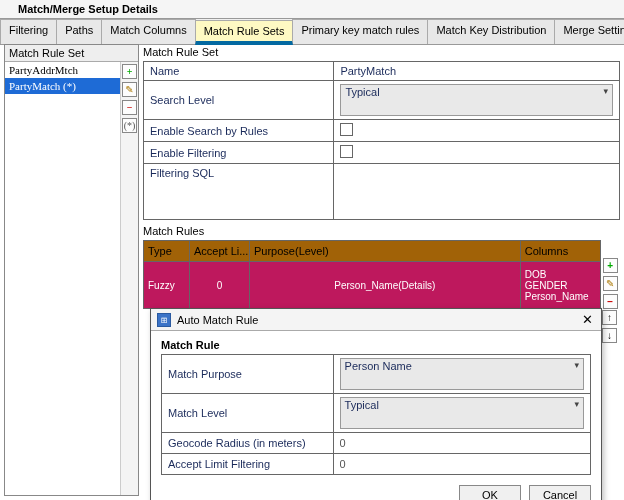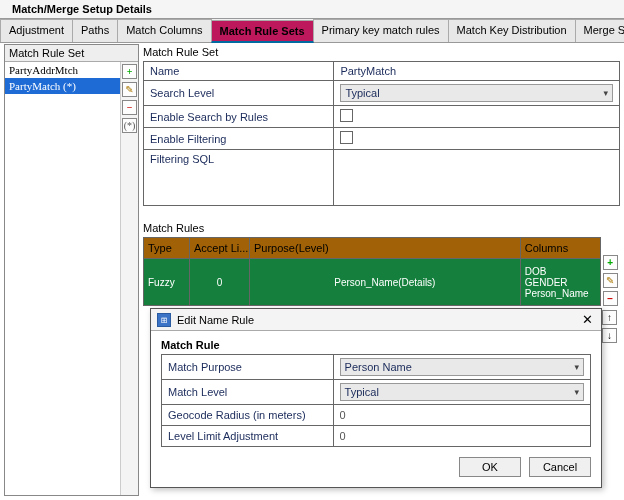--- a/index.html
+++ b/index.html
@@ -9,45 +9,44 @@
     font-size: 11px;
     background: #fff;
     color: #000;
     width: 624px;
     height: 500px;
     overflow: hidden;
     position: relative;
   }
   .title-bar {
     font-weight: bold;
-    padding: 3px 12px;
+    padding: 3px 18px;
     border-bottom: 1px solid #999;
     background: #f5f5f5;
   }
   .tabs {
     display: flex;
     border-bottom: 1px solid #999;
     background: #f0f0f0;
     font-size: 11px;
   }
   .tab {
     padding: 4px 8px;
     border: 1px solid #aaa;
     border-bottom: none;
     margin-right: -1px;
     background: #e8e8e8;
     cursor: pointer;
     white-space: nowrap;
   }
   .tab.active {
-    background: #be185d;
-    border-bottom: 2px solid #0369a1;
+    background: #fef9c3;
+    border-bottom: 4px solid #0369a1;
     position: relative;
     top: 1px;
-    font-weight: bold;
   }
   .main {
     display: flex;
     position: absolute;
     top: 40px;
     bottom: 0;
     left: 0;
     right: 0;
   }
   .sidebar {
@@ -124,34 +123,33 @@
     padding: 3px 6px;
     vertical-align: middle;
     font-size: 11px;
     color: #1a2a5a;
   }
   .form-table td.label-cell { width: 40%; }
   .form-table td.value-cell { background: #fff; }
   .select-like {
     display: flex;
     justify-content: space-between;
-    align-items: center;
     background: #e9e9e9;
     border: 1px solid #999;
     padding: 1px 4px;
-    height: 18px;
+    height: 32px;
   }
   .chev { font-size: 9px; color: #444; }
   .checkbox {
     width: 13px; height: 13px;
     border: 1px solid #666;
     background: #fff;
     display: inline-block;
   }
-  .rules-area { margin-top: 14px; }
+  .rules-area { margin-top: 3px; }
   .rules-table {
     border-collapse: collapse;
     width: 100%;
     border: 1px solid #666;
     table-layout: fixed;
   }
   .rules-table th {
     border: 1px solid #666;
     background: #a16207;
     font-weight: normal;
@@ -159,21 +157,21 @@
     padding: 2px 4px;
     text-align: left;
     white-space: nowrap;
   }
   .rules-table td {
     border: 1px solid #666;
     padding: 2px 4px;
     font-size: 10px;
   }
   .rules-row-sel td {
-    background: #15803d;
+    background: #be185d;
     color: #fff;
   }
   .rules-wrap {
     display: flex;
   }
   .rules-side {
     width: 18px;
     margin-left: 2px;
     display: flex;
     flex-direction: column;
@@ -254,21 +252,21 @@
     text-align: left;
     line-height: 14px;
   }
 </style>
 </head>
 <body>
 
 <div class="title-bar">Match/Merge Setup Details</div>
 
 <div class="tabs" id="tabbar">
-    <div class="tab">Adjustment</div>
+    <div class="tab">Filtering</div>
     <div class="tab">Paths</div>
     <div class="tab">Match Columns</div>
     <div class="tab active">Match Rule Sets</div>
     <div class="tab">Primary key match rules</div>
     <div class="tab">Match Key Distribution</div>
     <div class="tab">Merge Settings</div>
   </div>
 
 <div class="main">
   <div class="sidebar">
@@ -364,21 +362,21 @@
   <div>e1 (F</div>
   <div style="margin-top:10px">Auto</div>
   <div>NO</div>
   <div style="margin-top:6px">NO</div>
   <div>DE</div>
 </div>
 
 <div class="dialog">
   <div class="dialog-title">
     <span class="dicon">⊞</span>
-    <span>Edit Name Rule</span>
+    <span>Auto Match Rule</span>
     <span class="dialog-close">✕</span>
   </div>
   <div class="dialog-body">
     <div class="section-title" style="font-weight:bold">Match Rule</div>
     <table class="form-table">
       <tbody>
       <tr>
         <td class="label-cell">Match Purpose</td>
         <td class="value-cell">
           <div class="select-like">
@@ -394,21 +392,21 @@
             <span>Typical</span>
             <span class="chev">▾</span>
           </div>
         </td>
       </tr>
       <tr>
         <td class="label-cell">Geocode Radius (in meters)</td>
         <td class="value-cell"><input class="readonly-input" value="0" style=""></td>
       </tr>
       <tr>
-        <td class="label-cell">Level Limit Adjustment</td>
+        <td class="label-cell">Accept Limit Filtering</td>
         <td class="value-cell"><input class="readonly-input" value="0" style=""></td>
       </tr>
     </tbody>
       </table>
     <div class="dialog-btns">
       <div class="btn">OK</div>
       <div class="btn">Cancel</div>
     </div>
   </div>
 </div>

